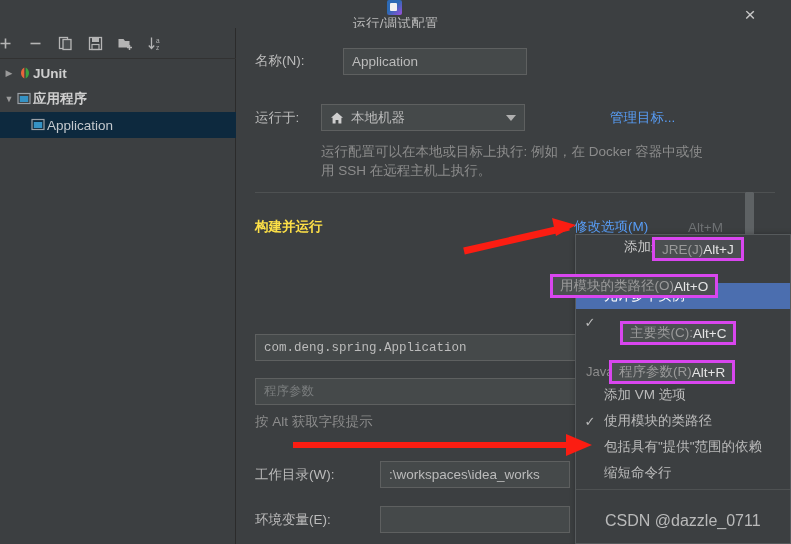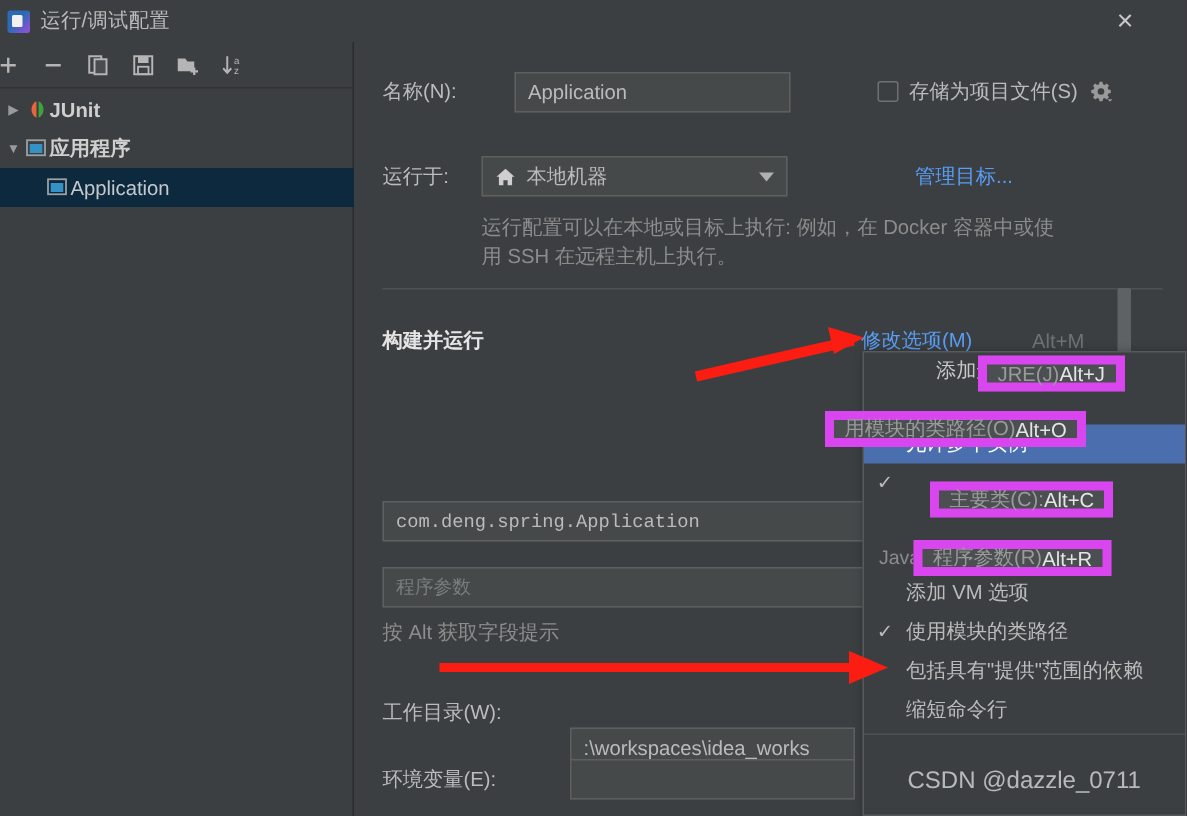--- a/index.html
+++ b/index.html
@@ -7,21 +7,21 @@
     width: 791px; height: 544px;
     background: #3c3f41;
     font-family: "Liberation Sans", "DejaVu Sans", sans-serif;
     overflow: hidden;
   }
   #root { position: relative; width: 791px; height: 544px; background: #3c3f41; }
 
   
   .titlebar {
     position: absolute; left: 0; top: 0; width: 791px; height: 28px;
-    background: #3c3f41; display: flex; align-items: center;
+    background: #3c3f41; display: flex; align-items: center; flex-direction: column;
   }
   .title-icon {
     width: 15px; height: 15px; margin-left: 5px; margin-right: 7px;
     background: linear-gradient(135deg, #2d6ab5 0%, #2d6ab5 45%, #9d4edd 100%);
     border-radius: 2px; position: relative; flex: none;
   }
   .title-icon::after {
     content: ""; position: absolute; left: 3px; top: 3px; width: 7px; height: 8px;
     background: #f2f2f2; border-radius: 1px;
   }
@@ -58,21 +58,21 @@
   .t-ico { width: 17px; flex: none; display: flex; align-items: center; justify-content: center; }
   .t-label { margin-left: 0; white-space: nowrap; }
   .tree-row.lvl2 { padding-left: 30px; }
   .tree-row.bold .t-label { font-weight: bold; color: #cfcfcf; }
 
   
   .main {
     position: absolute; left: 237px; top: 28px; width: 554px; height: 516px;
     background: #3c3f41;
   }
-  .form-row { position: absolute; display: flex; align-items: center; }
+  .form-row { position: absolute; display: flex; }
   .lbl { color: #bbbbbb; font-size: 13.5px; white-space: nowrap; }
   .field {
     background: #45494a; border: 1px solid #5e6060; color: #bbbbbb;
     font-size: 13.5px; height: 27px; display: flex; align-items: center;
     padding: 0 8px; white-space: nowrap; overflow: hidden;
   }
   .field.mono { font-family: "Liberation Mono", "DejaVu Sans Mono", monospace; font-size: 12.5px; }
   .field.ph { color: #7a7d7e; }
   .combo { position: relative; padding-right: 10px; }
   .combo .caret {
@@ -84,21 +84,21 @@
   .hint { color: #8c8c8c; font-size: 13.5px; line-height: 19px; }
   .checkbox {
     width: 14px; height: 14px; border: 1px solid #6e7172; background: #3c3f41;
     border-radius: 2px; flex: none; cursor: pointer;
   }
   .gear { width: 16px; height: 16px; cursor: pointer; flex: none; }
   .sep {
     position: absolute; height: 1px; background: #4e5152;
   }
   .section-title {
-    position: absolute; color: #e5e5e5; font-size: 13.5px; font-weight: bold;
+    position: absolute; color: #fde047; font-size: 13.5px; font-weight: bold;
     white-space: nowrap;
   }
 
   
   .scrollbar {
     position: absolute; left: 745px; top: 192px; width: 9px; height: 352px;
     background: #3c3f41;
   }
   .scroll-thumb {
     position: absolute; left: 0; top: 0; width: 9px; height: 52px;
@@ -124,21 +124,21 @@
     color: #bbbbbb; font-size: 13.5px; white-space: nowrap;
   }
   .mi .check {
     width: 28px; flex: none; text-align: center; color: #bbbbbb; font-size: 13px;
   }
   .mi.sel { background: #4b6eaf; color: #ffffff; }
   .mi-sep { height: 1px; background: #4e5152; margin: 3px 0; }
 
   
   .tip {
-    position: absolute; background: #4b4f51; border: 6px solid #d946ef;
+    position: absolute; background: #4b4f51; border: 3px solid #d946ef;
     color: #9a9a9a; font-size: 13.5px; height: 24px;
     display: flex; align-items: center; padding: 0 7px; white-space: nowrap;
   }
   .tip b { color: #e5e5e5; font-weight: normal; }
 
   
   .arrows { position: absolute; left: 0; top: 0; width: 791px; height: 544px; pointer-events: none; }
 
   
   .watermark {
@@ -235,31 +235,20 @@
     </div>
   </div>
 
   <div class="main">
 
     <div class="form-row" style="left:18px; top:24px;">
       <div class="lbl">名称(N):</div>
     </div>
     <div class="field" style="position:absolute; left:106px; top:20px; width:184px;">Application</div>
 
-    <div class="form-row" style="left:348px; top:24px; gap:7px;">
-      <div class="checkbox"></div>
-      <div class="lbl">存储为项目文件(S)</div>
-      <div class="gear">
-        <svg width="16" height="16" viewBox="0 0 16 16">
-          <path d="M7 1.5h2l.3 1.6 1.2.5 1.4-.9 1.4 1.4-.9 1.4.5 1.2 1.6.3v2l-1.6.3-.5 1.2.9 1.4-1.4 1.4-1.4-.9-1.2.5L9 14.5H7l-.3-1.6-1.2-.5-1.4.9-1.4-1.4.9-1.4-.5-1.2L1.5 9V7l1.6-.3.5-1.2-.9-1.4L4.1 2.7l1.4.9 1.2-.5z" fill="#9a9a9a"></path>
-          <circle cx="8" cy="8" r="2.2" fill="#3c3f41"></circle>
-          <path d="M12.4 13.2l1.6 1.6 1.6-1.6z" fill="#9a9a9a"></path>
-        </svg>
-      </div>
-    </div>
 
     <div class="form-row" style="left:18px; top:81px;">
       <div class="lbl">运行于:</div>
     </div>
     <div class="field combo" style="position:absolute; left:84px; top:76px; width:204px;">
       <span style="margin-right:7px; display:inline-flex;">
         <svg width="14" height="14" viewBox="0 0 14 14">
             <path d="M7 1.5L1 6.8h1.6v5.7h3v-3.4h2.8v3.4h3V6.8H13z" fill="#cfcfcf"></path>
           </svg>
       </span>
@@ -285,21 +274,21 @@
 
     <div class="field mono ph" style="position:absolute; left:18px; top:350px; width:336px;">
       <span>程序参数</span>
     </div>
 
     <div class="hint" style="position:absolute; left:18px; top:384px;">按 Alt 获取字段提示</div>
 
     <div class="form-row" style="left:18px; top:438px;">
       <div class="lbl">工作目录(W):</div>
     </div>
-    <div class="field" style="position:absolute; left:143px; top:433px; width:190px;margin-top:24px;">:\workspaces\idea_works</div>
+    <div class="field" style="position:absolute; left:143px; top:433px; width:190px;">:\workspaces\idea_works</div>
 
     <div class="form-row" style="left:18px; top:483px;">
       <div class="lbl">环境变量(E):</div>
     </div>
     <div class="field" style="position:absolute; left:143px; top:478px; width:190px;"></div>
 
   </div>
 
   <div class="scrollbar">
     <div class="scroll-thumb"></div>

